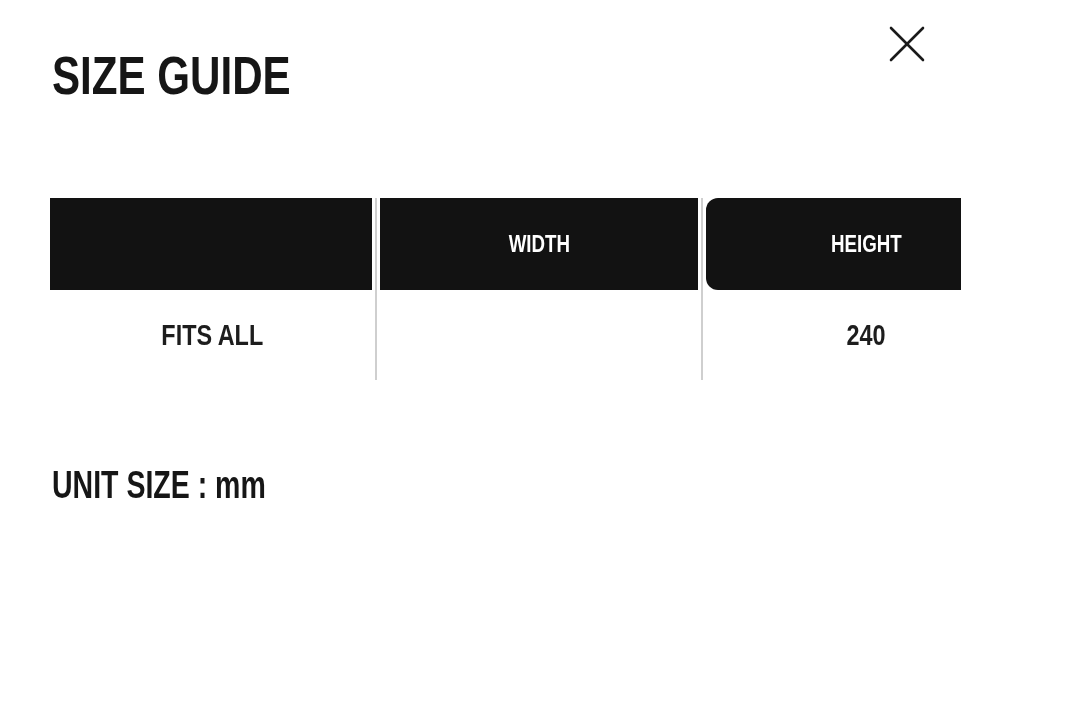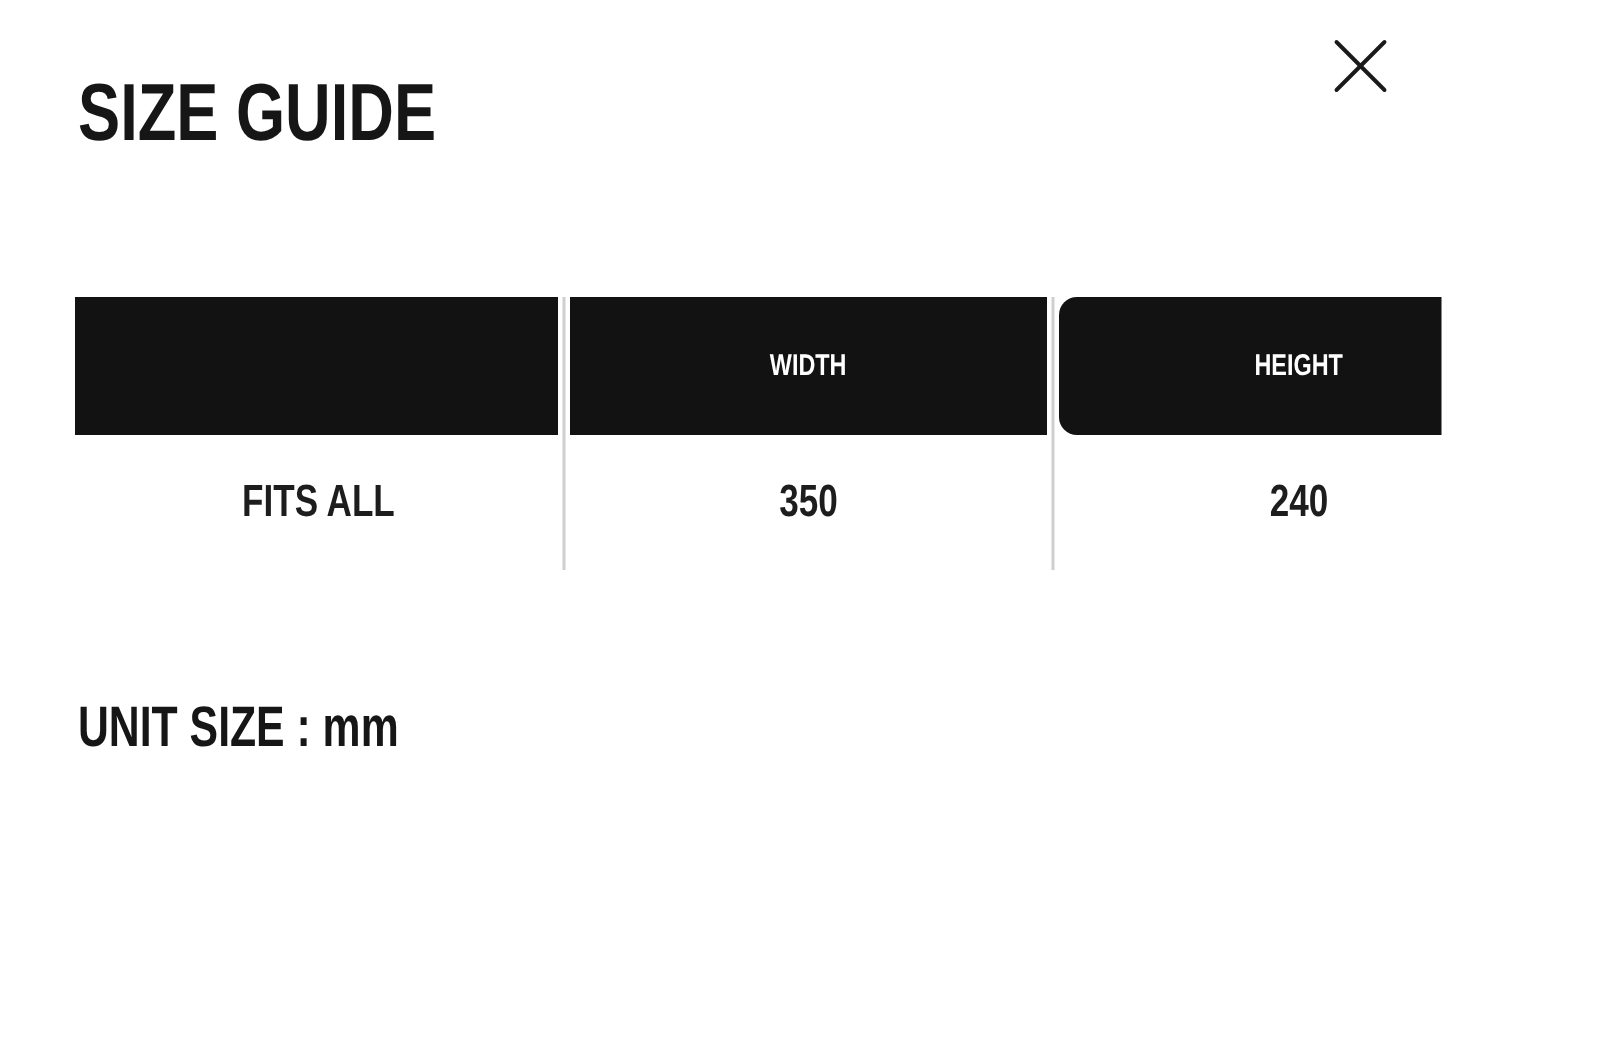--- a/index.html
+++ b/index.html
@@ -62,21 +62,21 @@
   .col-1, .col-2 {
     border-left: 2px solid #cfcfcf;
   }
   .th {
     background: #121212;
     height: 92px;
     display: flex;
     align-items: center;
     justify-content: center;
     color: #ffffff;
-    font-size: 20px;
+    font-size: 24px;
     font-weight: 700;
     white-space: nowrap;
   }
   .col-0 .th { margin-right: 3px; }
   .col-1 .th { margin-left: 3px; margin-right: 3px; }
   .col-2 .th { margin-left: 3px; margin-right: 2px; border-radius: 12px; }
   .td {
     height: 90px;
     display: flex;
     align-items: center;
@@ -126,23 +126,20 @@
         <span class="cond"></span>
       </div>
       <div class="td">
         <span class="cond">FITS ALL</span>
       </div>
     </div>
     <div class="col col-1">
       <div class="th">
         <span class="cond">WIDTH</span>
       </div>
-      <div class="td">
-        <span class="cond">350</span>
-      </div>
     </div>
     <div class="col col-2">
       <div class="th">
         <span class="cond">HEIGHT</span>
       </div>
       <div class="td">
         <span class="cond">240</span>
       </div>
     </div>
   </div>

